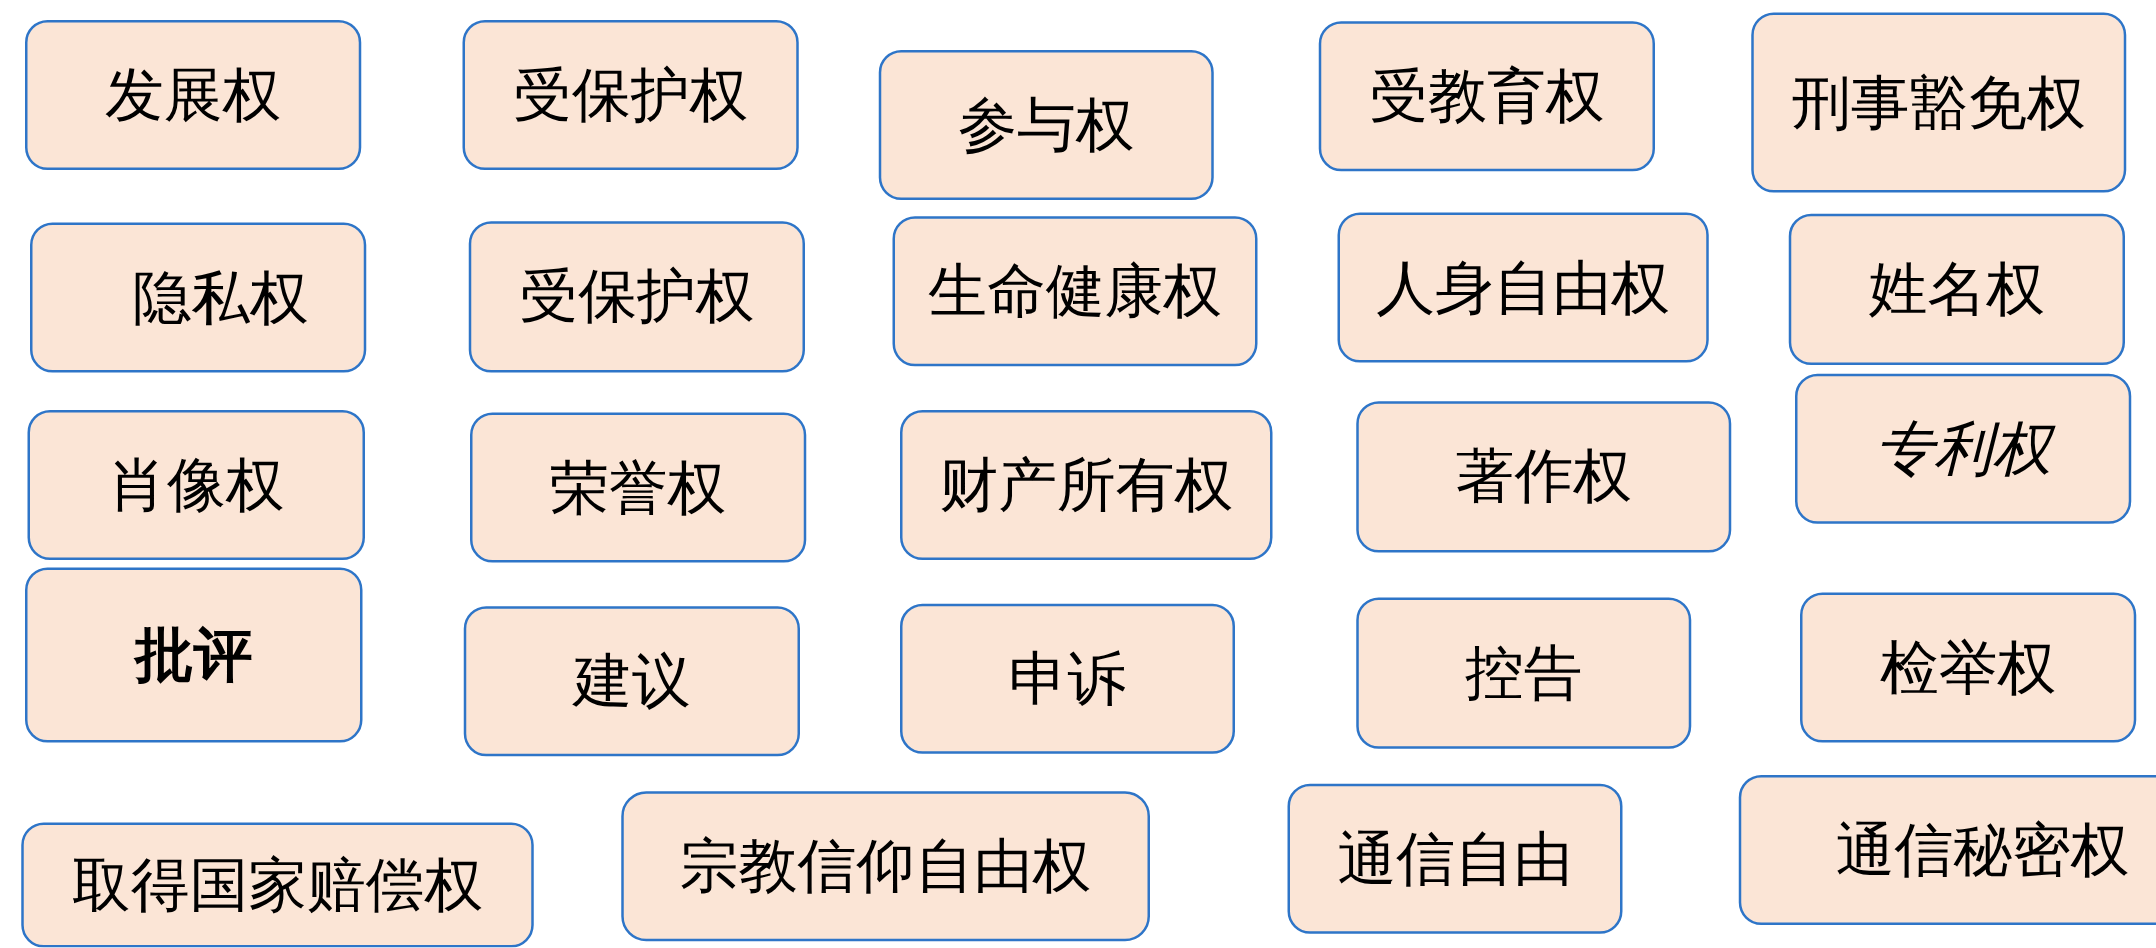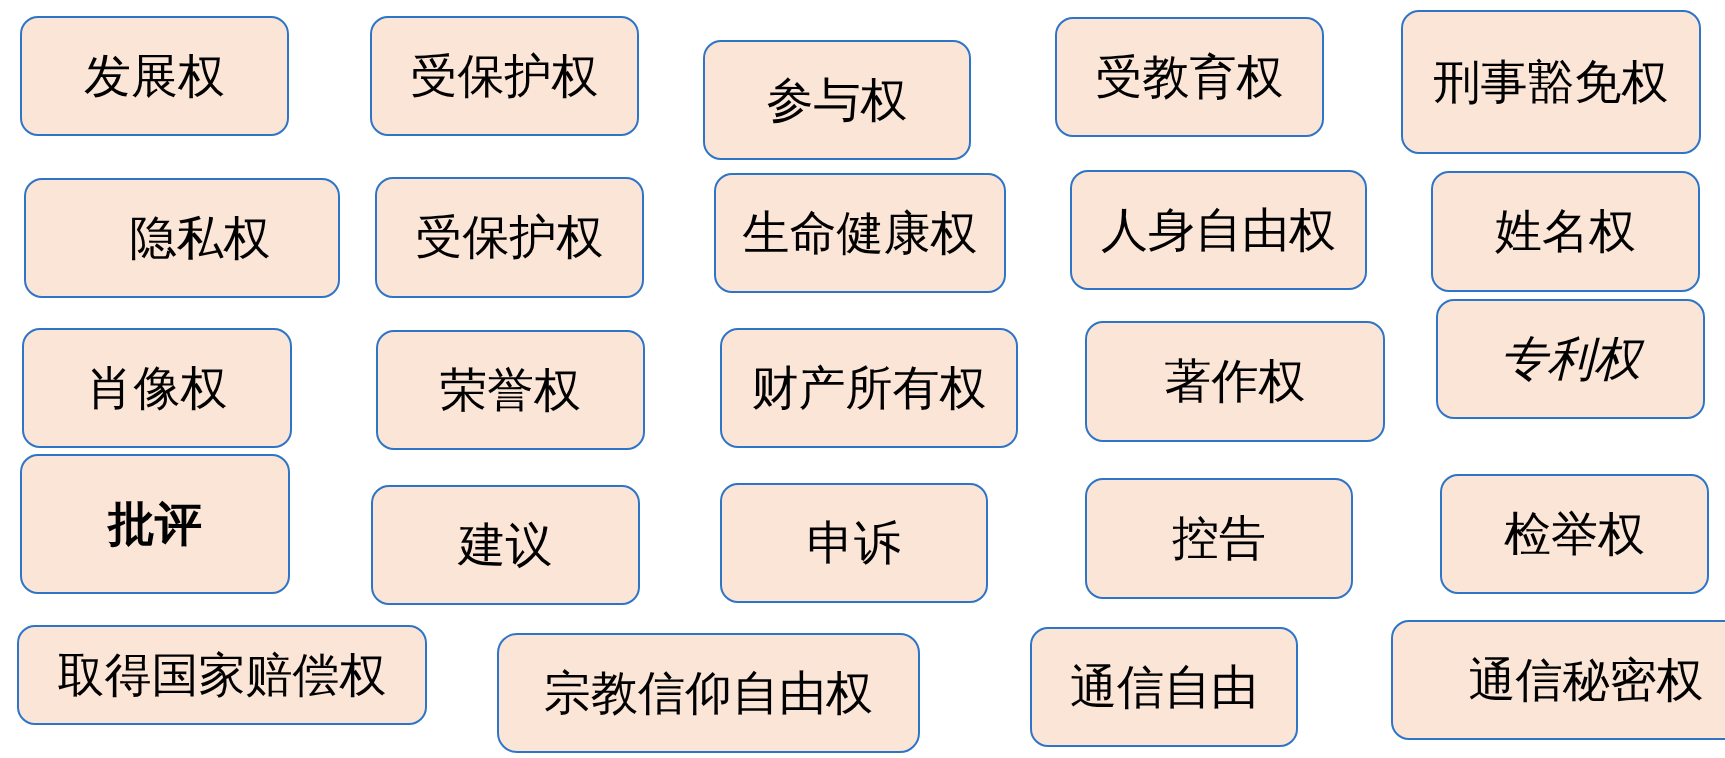--- a/index.html
+++ b/index.html
@@ -22,21 +22,21 @@
 <div class="box" style="left:703px;top:18px;width:268px;height:120px;margin-top:22px;">
     <span>参与权</span>
   </div>
 <div class="box" style="left:1055px;top:17px;width:269px;height:120px;">
     <span>受教育权</span>
   </div>
 <div class="box" style="left:1401px;top:10px;width:300px;height:144px;">
     <span>刑事豁免权</span>
   </div>
 
-<div class="box" style="left:24px;top:178px;width:316px;height:120px;padding-left:36px;">
+<div class="box" style="left:24px;top:178px;width:269px;height:120px;padding-left:36px;">
     <span>隐私权</span>
   </div>
 <div class="box" style="left:375px;top:177px;width:269px;height:121px;">
     <span>受保护权</span>
   </div>
 <div class="box" style="left:714px;top:173px;width:292px;height:120px;">
     <span>生命健康权</span>
   </div>
 <div class="box" style="left:1070px;top:170px;width:297px;height:120px;">
     <span>人身自由权</span>
@@ -70,21 +70,21 @@
 <div class="box" style="left:720px;top:483px;width:268px;height:120px;">
     <span>申诉</span>
   </div>
 <div class="box" style="left:1085px;top:478px;width:268px;height:121px;">
     <span>控告</span>
   </div>
 <div class="box" style="left:1440px;top:474px;width:269px;height:120px;">
     <span>检举权</span>
   </div>
 
-<div class="box" style="left:17px;top:625px;width:410px;height:100px;">
+<div class="box" style="left:17px;top:658px;width:410px;height:100px;">
     <span>取得国家赔偿权</span>
   </div>
 <div class="box" style="left:497px;top:633px;width:423px;height:120px;border-radius:20px;">
     <span>宗教信仰自由权</span>
   </div>
 <div class="box" style="left:1030px;top:627px;width:268px;height:120px;">
     <span>通信自由</span>
   </div>
 <div class="box" style="left:1391px;top:620px;width:390px;height:120px;">
     <span>通信秘密权</span>

